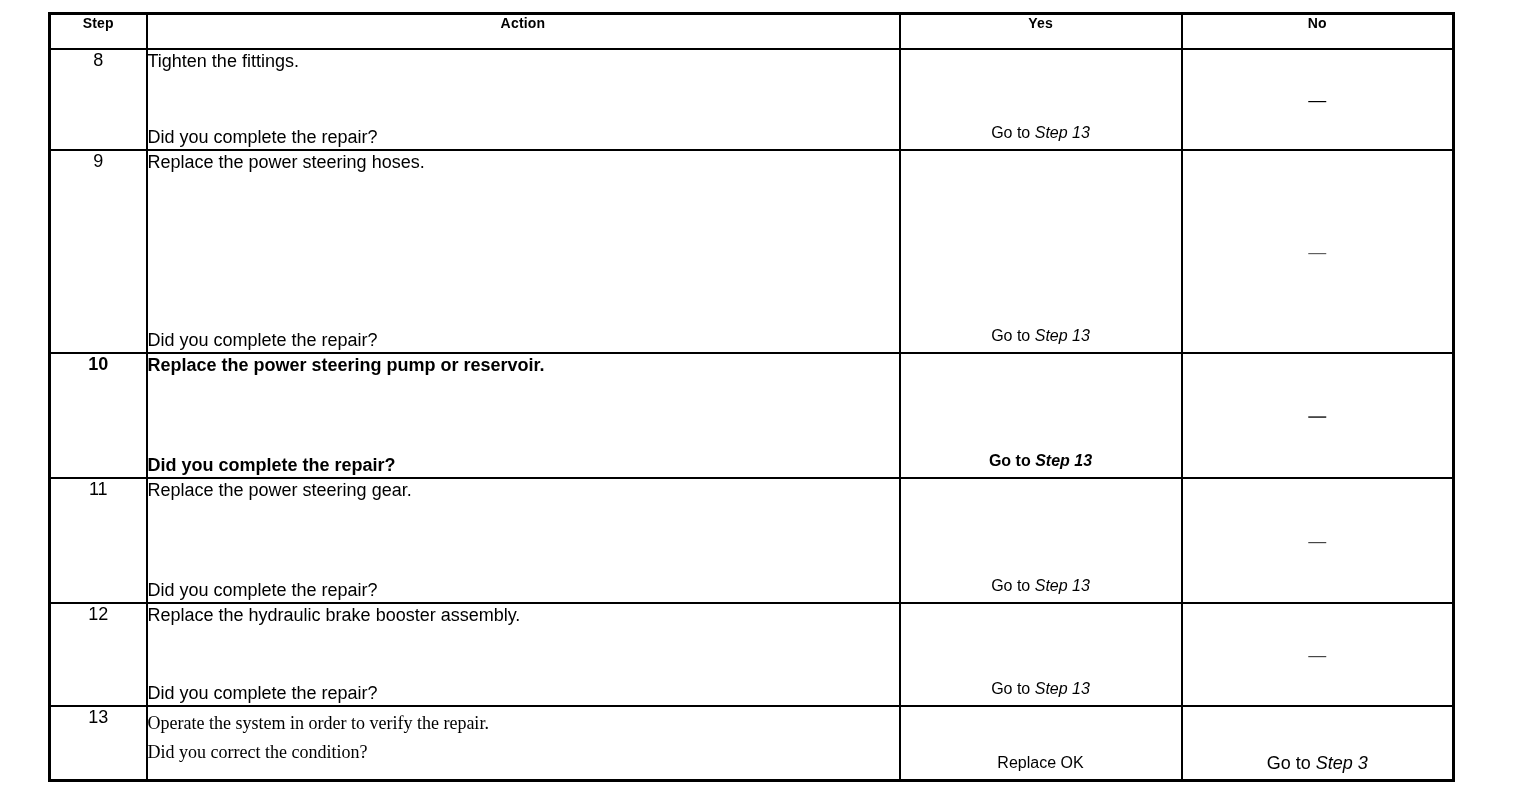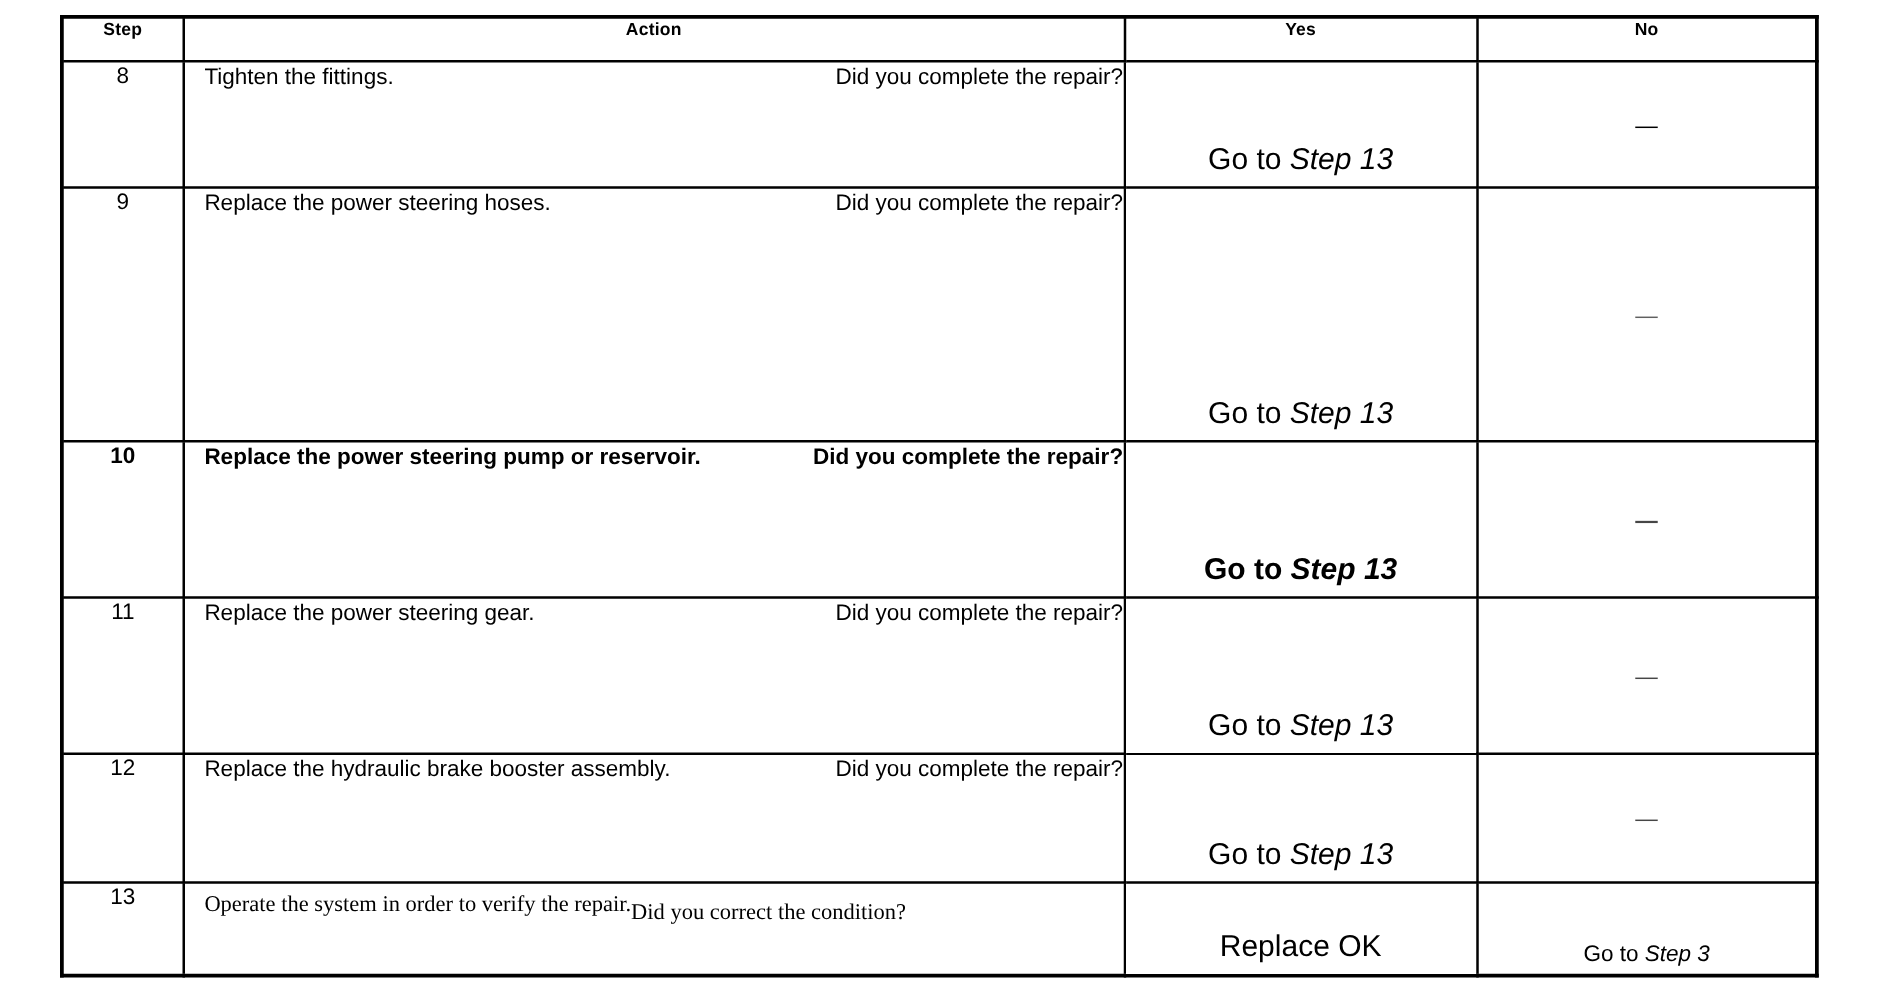--- a/index.html
+++ b/index.html
@@ -78,32 +78,31 @@
   }
 
   
   td.action {
     padding: 6px 0 6px 18px;
     font-size: 18px;
     line-height: 1.26;
   }
   td.action .act-inner {
     display: flex;
-    flex-direction: row;
+    flex-direction: column;
     justify-content: space-between;
     height: 100%;
     box-sizing: border-box;
-    margin-left: 16px;
   }
   td.action .act-title { white-space: nowrap; }
   td.action .act-question { white-space: nowrap; }
 
   
   td.yes {
-    font-size: 24px;
+    font-size: 16px;
     text-align: center;
     position: relative;
   }
   td.yes .yes-inner {
     display: flex;
     flex-direction: column;
     justify-content: flex-end;
     align-items: center;
     height: 100%;
     box-sizing: border-box;

